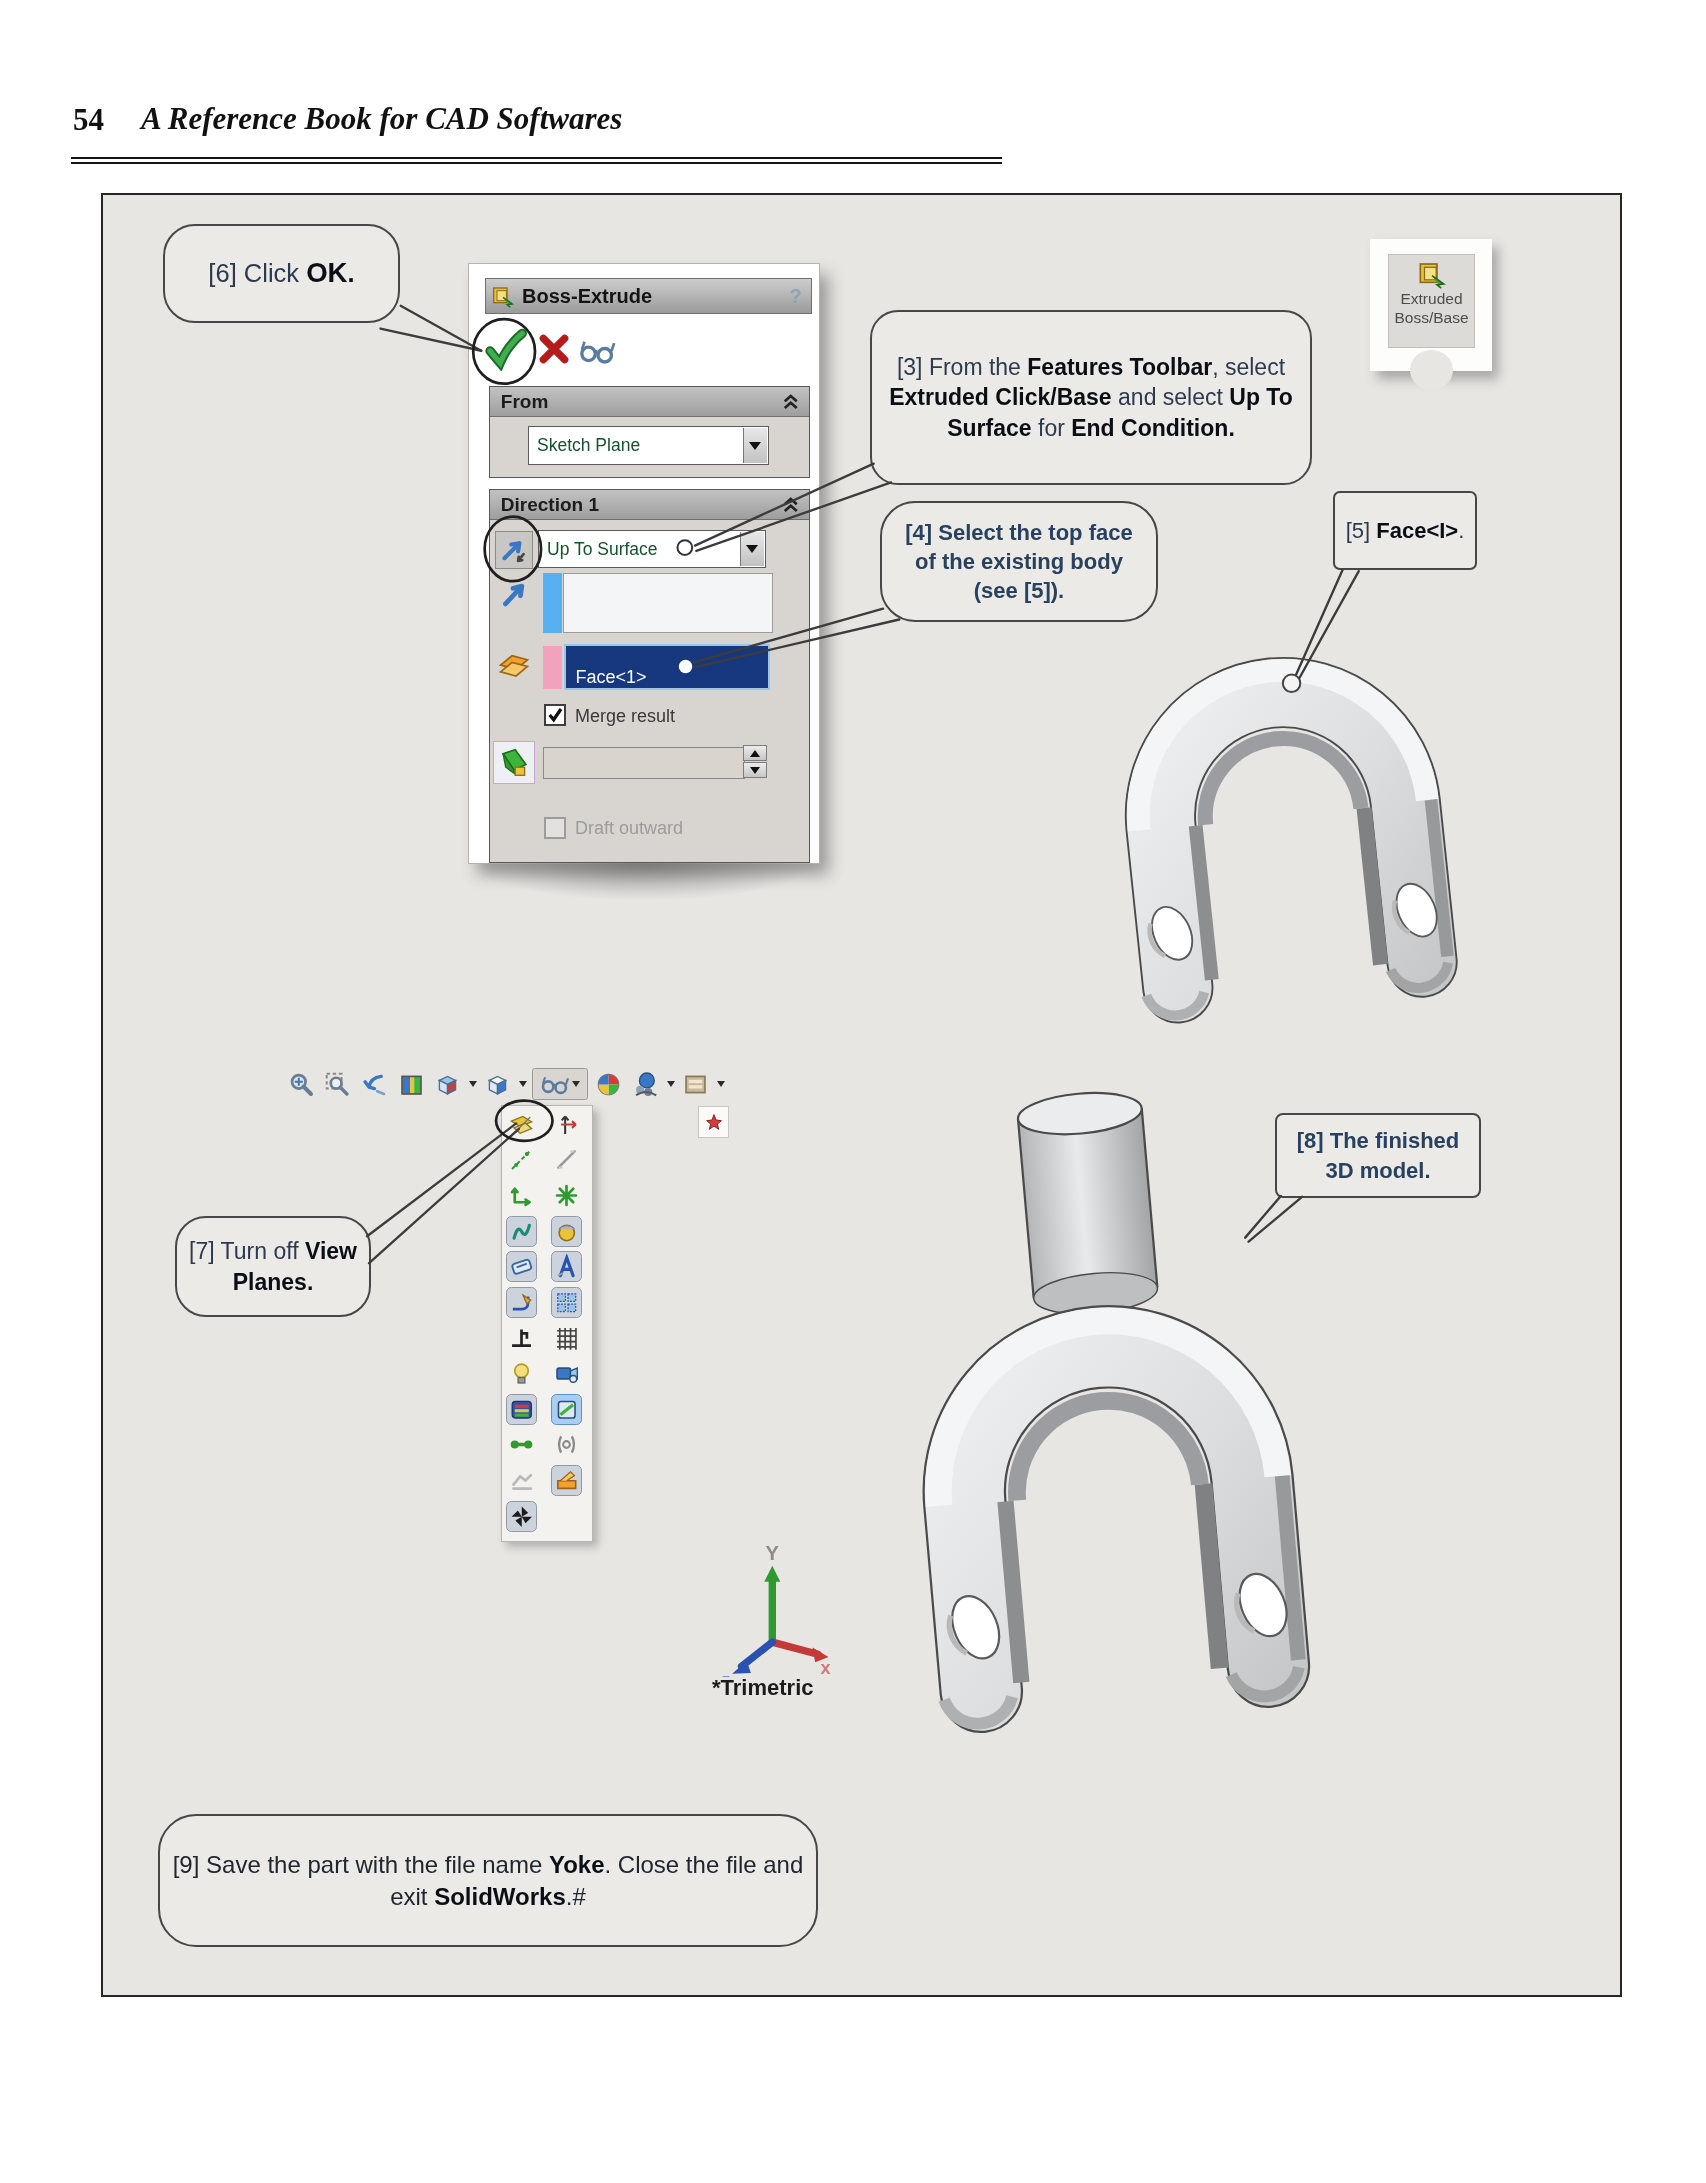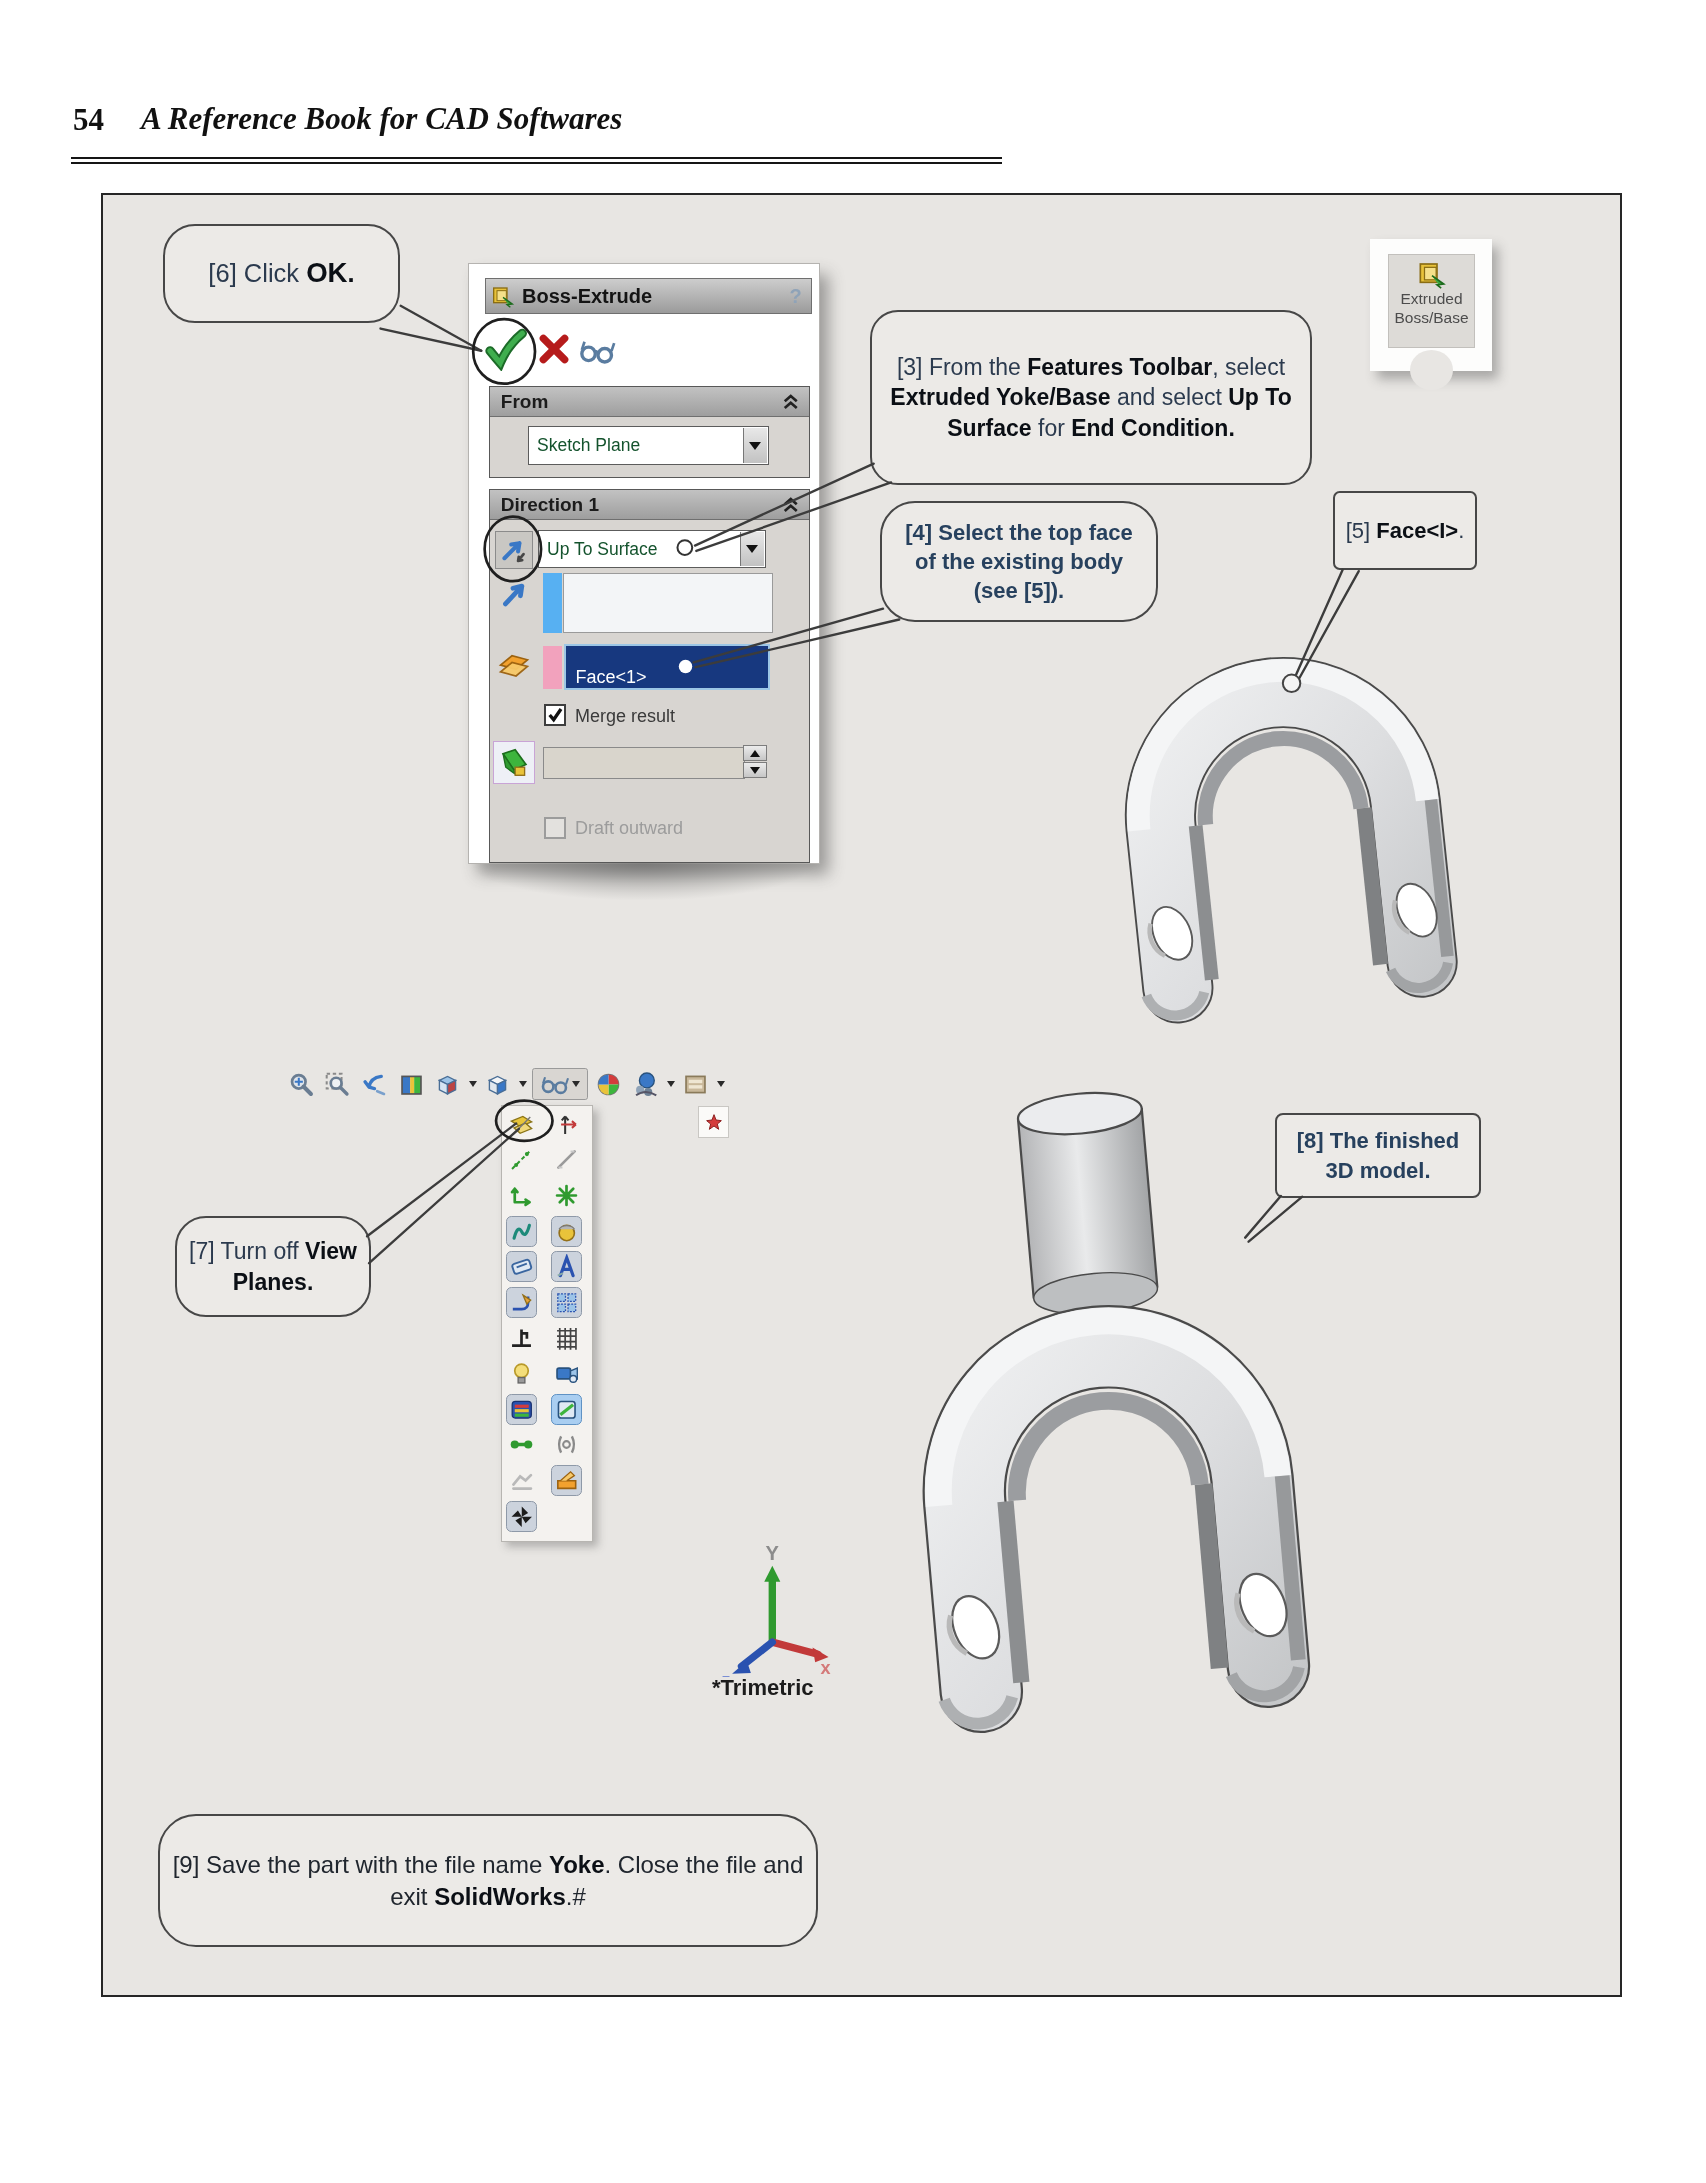--- a/index.html
+++ b/index.html
@@ -237,21 +237,21 @@
   </div>
 
   <div class="abs chk dis" style="left:544px;top:817px;width:21.5px;height:21.5px;"></div>
   <div class="abs lbl dis" style="left:575px;top:818px;">Draft outward</div>
 
   <div class="abs callout" style="left:163px;top:224px;width:237px;height:99px;border-radius:32px;font-size:25.5px;">
     <span><span>[6] Click </span><span class="b" style="font-size:27.6px;">OK</span><span class="b">.</span></span>
   </div>
 
   <div class="abs callout" style="left:870px;top:310px;width:442px;height:175px;border-radius:28px;font-size:23px;">
-    <span><span>[3] From the </span><span class="b">Features Toolbar</span><span>, select </span><span class="b">Extruded Yoke/Base</span><span> and select </span><span class="b">Up To Surface</span><span> for </span><span class="b">End Condition</span><span class="b">.</span></span>
+    <span><span>[3] From the </span><span class="b">Features Toolbar</span><span>, select </span><span class="b">Extruded Click/Base</span><span> and select </span><span class="b">Up To Surface</span><span> for </span><span class="b">End Condition</span><span class="b">.</span></span>
   </div>
 
   <div class="abs callout" style="left:880px;top:501px;width:278px;height:121px;border-radius:35px;font-size:22px;font-weight:600;color:#27415e;">
     <span>[4] Select the top face of the existing body (see [5]).</span>
   </div>
 
   <div class="abs callout" style="left:1333px;top:491px;width:144px;height:79px;border-radius:6.7px;font-size:22px;">
     <span style="white-space:nowrap;"><span>[5] </span><span class="b">Face&lt;I&gt;</span><span>.</span></span>
   </div>
 

